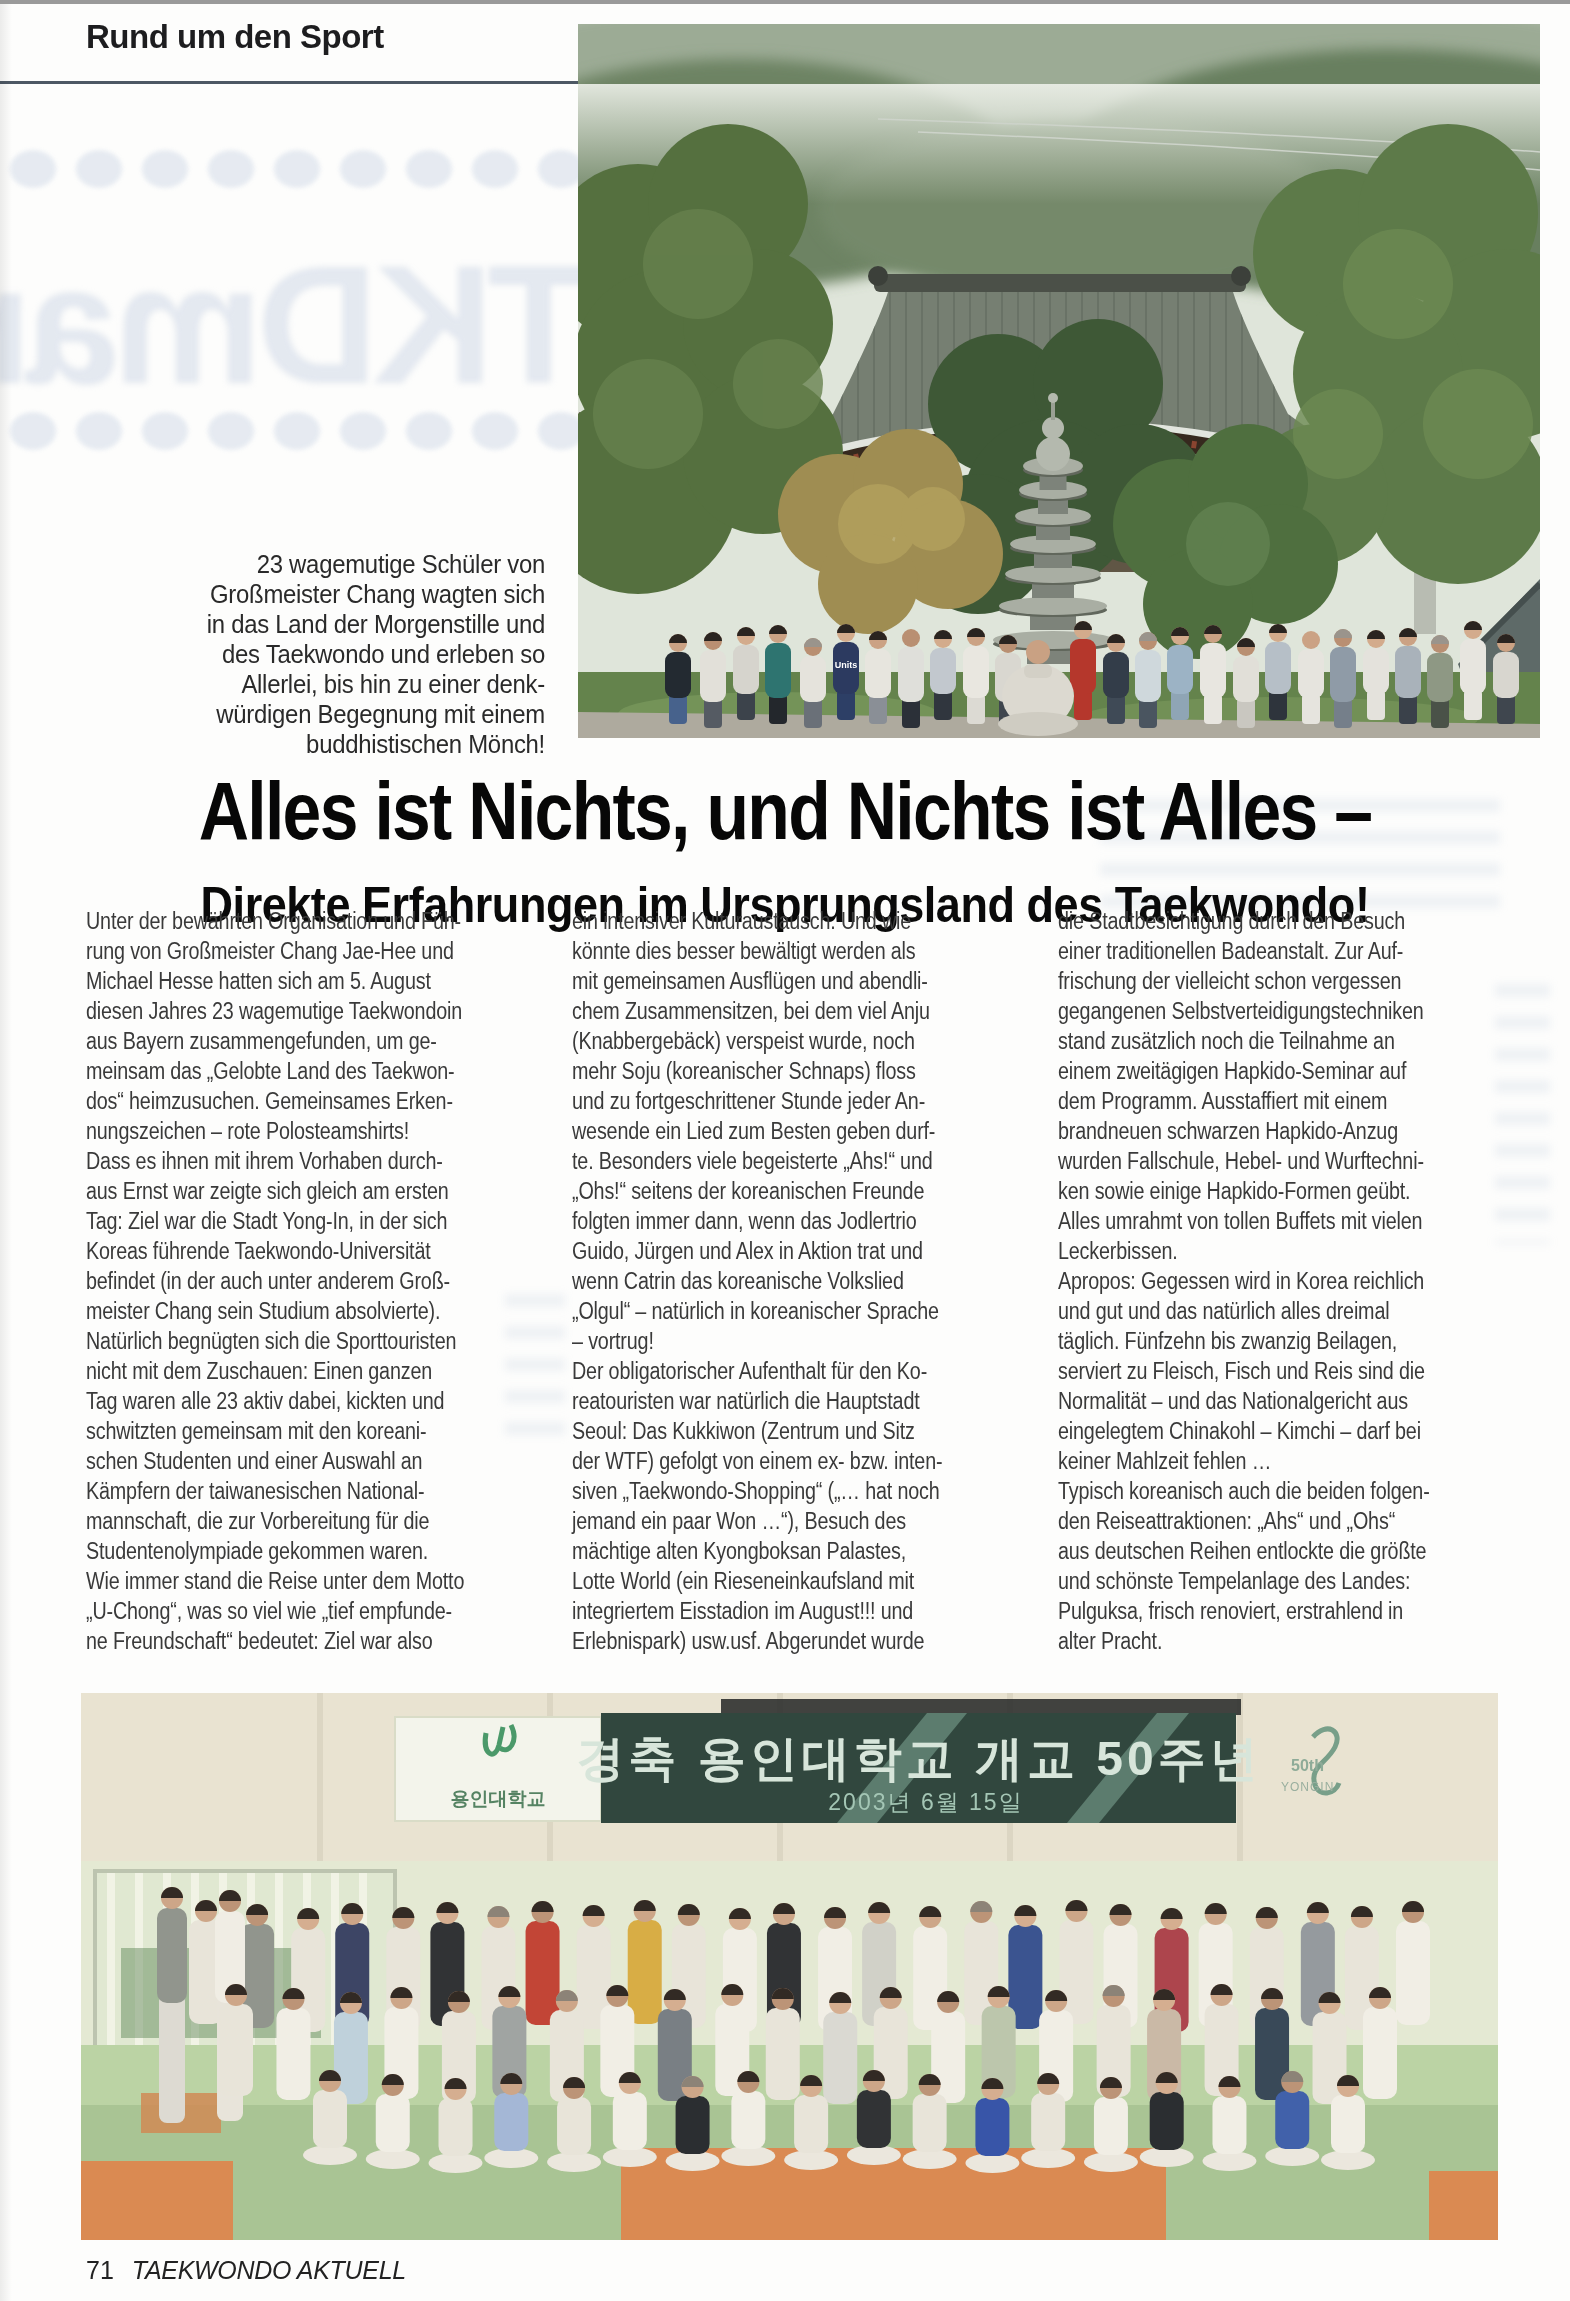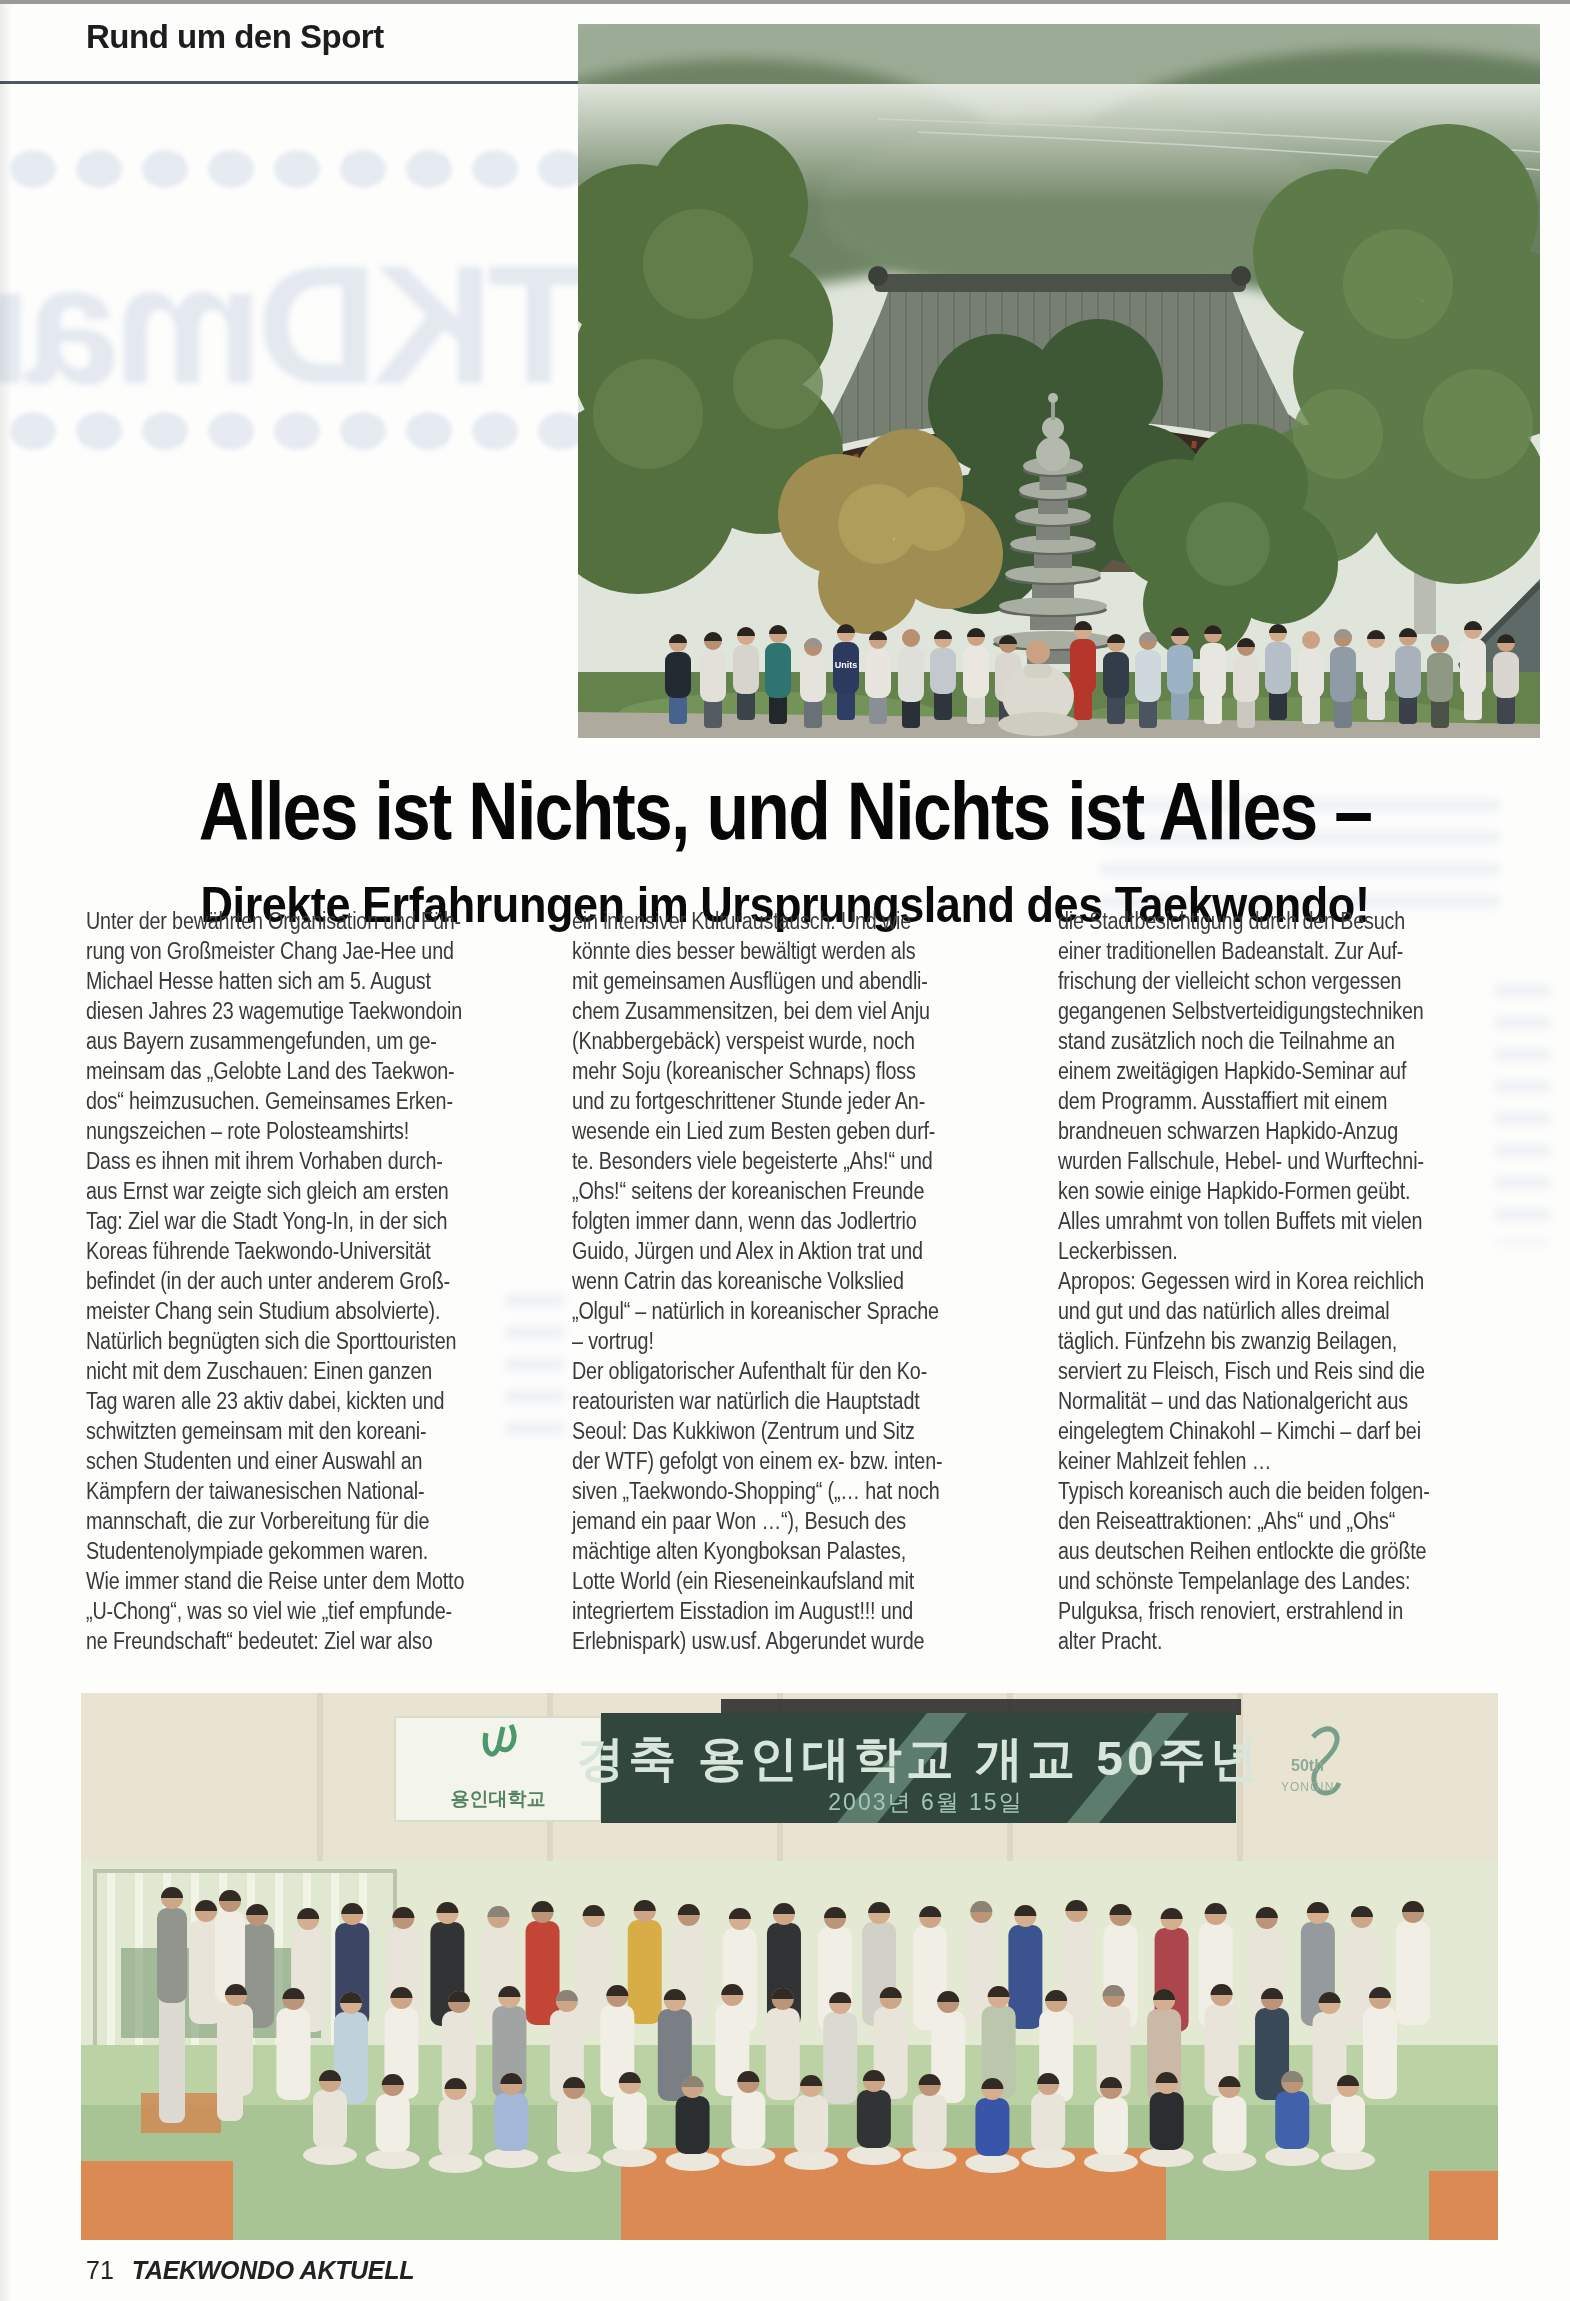--- a/index.html
+++ b/index.html
@@ -41,21 +41,21 @@
       transform:scaleX(.9);transform-origin:center top;white-space:nowrap;}
 
   
   .col{position:absolute;top:902px;width:430px;height:775px;}
   .col-inner{position:absolute;left:0;top:0;width:512px;transform:scaleX(.84);
       transform-origin:left top;font-size:23.5px;line-height:30px;color:#3a3a3a;
       white-space:pre-line;letter-spacing:-.2px;}
 
   
   .footer{position:absolute;left:86px;top:2252px;font-size:25px;color:#222;}
-  .footer .mag{font-weight:700;font-style:italic;margin-left:18px;letter-spacing:-.3px;}
+  .footer .mag{font-weight:400;font-style:italic;margin-left:18px;letter-spacing:-.3px;}
 </style>
 </head>
 <body>
 
 <div id="page">
 
   <div class="ghost-dots" style="top:138px"></div>
   <div class="ghost-text">TKDmarkt</div>
   <div class="ghost-dots" style="top:400px"></div>
   <div class="ghost-lines" style="left:1100px;top:795px;width:400px;height:120px"></div>
@@ -309,20 +309,29 @@
       </g>
 
     <g>
       <ellipse cx="460" cy="672" rx="36" ry="32" fill="#dcd9d0"></ellipse>
       <ellipse cx="460" cy="700" rx="40" ry="12" fill="#cfccc2"></ellipse>
       <circle cx="460" cy="628" r="12" fill="#c9a183"></circle>
       <rect x="446" y="640" width="28" height="14" rx="6" fill="#d3d0c6"></rect>
     </g>
   </svg>
 
+  <div class="caption-outer">
+    <div class="caption-inner">23 wagemutige Schüler von
+Großmeister Chang wagten sich
+in das Land der Morgenstille und
+des Taekwondo und erleben so
+Allerlei, bis hin zu einer denk-
+würdigen Begegnung mit einem
+buddhistischen Mönch!</div>
+  </div>
 
   <div class="headline">Alles ist Nichts, und Nichts ist Alles –</div>
   <div class="subheadline">Direkte Erfahrungen im Ursprungsland des Taekwondo!</div>
 
   <div class="col" style="left:86px">
     <div class="col-inner">Unter der bewährten Organisation und Füh-
 rung von Großmeister Chang Jae-Hee und
 Michael Hesse hatten sich am 5. August
 diesen Jahres 23 wagemutige Taekwondoin
 aus Bayern zusammengefunden, um ge-

